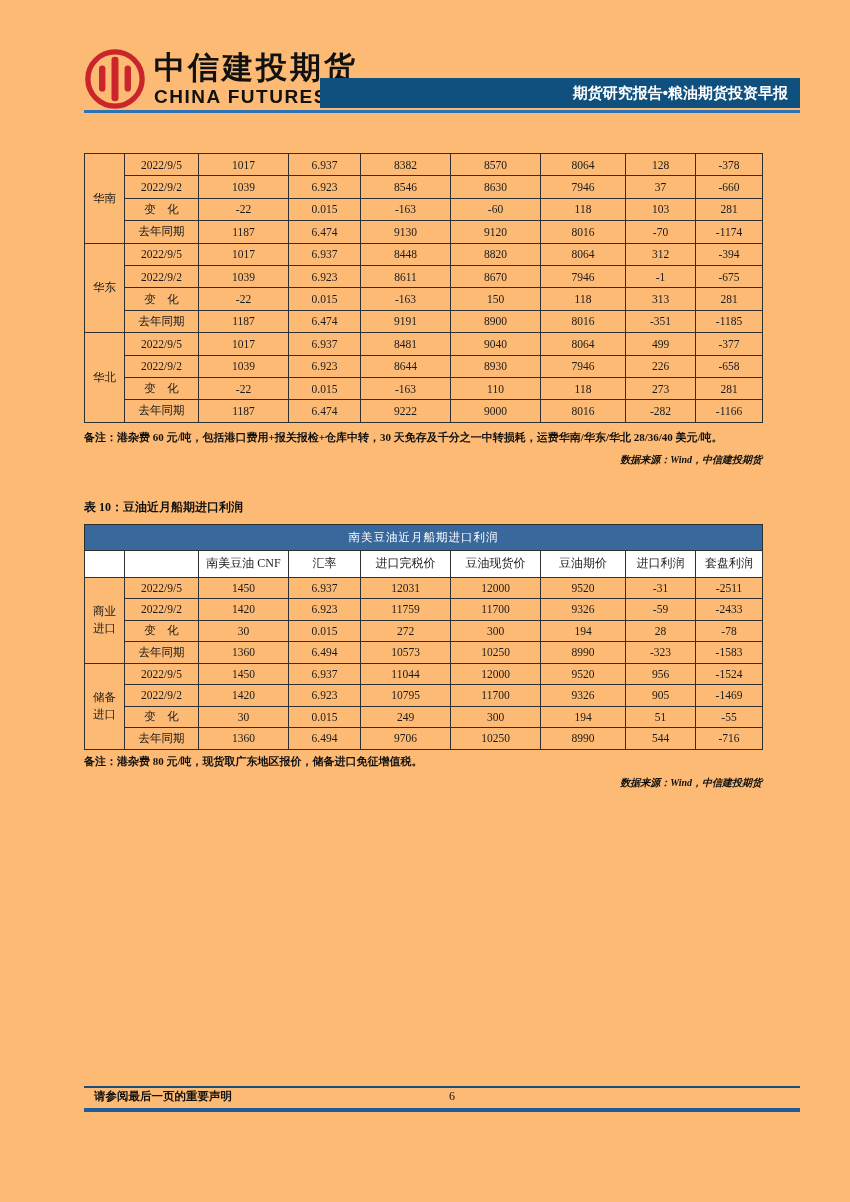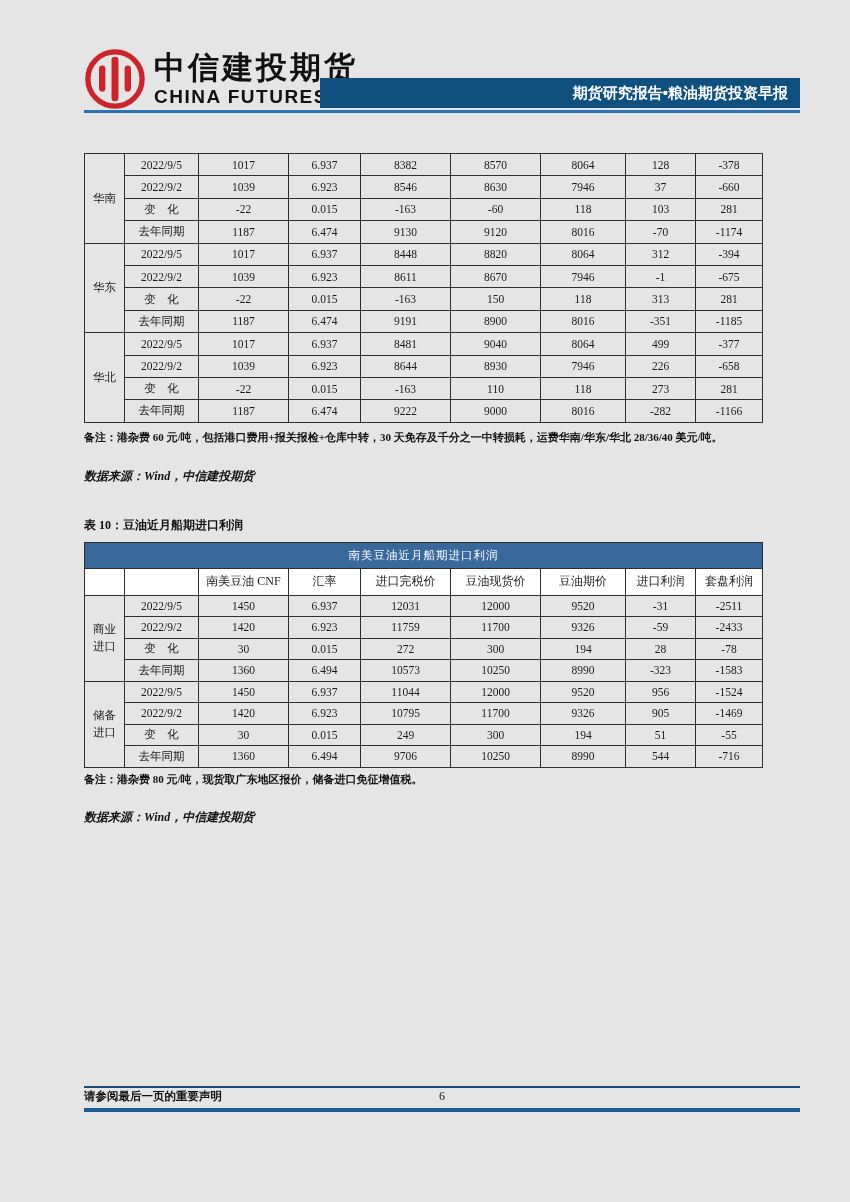--- a/index.html
+++ b/index.html
@@ -1,20 +1,20 @@
 <!DOCTYPE html>
 <html><head>
 <meta charset="utf-8">
 <style>
   * { margin:0; padding:0; box-sizing:border-box; }
   html,body { background:#888; }
   body { font-family:"Liberation Serif","DejaVu Serif",serif; }
   .page {
     position:relative; width:850px; height:1202px; margin:0 auto;
-    background:#e5e5e5; color:#1a1a1a; overflow:hidden;
+    background:#fdba74; color:#1a1a1a; overflow:hidden;
   }
 
   
   .logo { position:absolute; left:84px; top:48px; display:flex; align-items:center; }
   .emblem { width:62px; height:62px; }
   .logo-text { margin-left:8px; line-height:1; }
   .logo-cn { font-size:31px; font-weight:bold; letter-spacing:3px; color:#111;
              font-family:"Liberation Sans","DejaVu Sans",sans-serif; }
   .logo-en { font-size:19px; font-weight:bold; letter-spacing:1.5px; color:#111; margin-top:4px;
              font-family:"Liberation Sans","DejaVu Sans",sans-serif; }
@@ -40,29 +40,29 @@
     background:#38689C; color:#fff; font-weight:bold; font-size:13px;
     height:26px; letter-spacing:1px;
   }
   #import-table th.col-h { height:27px; background:#fff; font-size:12px; }
   #import-table td { height:21.5px; }
 
   .note {
     margin-top:7px; font-size:11px; font-weight:bold; line-height:1.35; color:#111;
   }
   .source {
-    margin-top:23px; font-size:12px; font-weight:bold; font-style:italic; color:#111;
+    margin-top:8px; font-size:10px; font-weight:bold; font-style:italic; color:#111;text-align:right;
   }
   .caption { margin-top:32px; margin-bottom:8px; font-size:12px; font-weight:bold; color:#111; }
   .t10-gap { margin-top:4px; }
 
   
   .footer-line-top { position:absolute; left:84px; top:1086px; width:716px; height:2px; background:#1A4E79; }
   .footer-row {
-    position:absolute; left:84px; top:1089px; width:716px; height:18px;
+    position:absolute; left:94px; top:1089px; width:716px; height:18px;
     font-size:11.5px; font-weight:bold; color:#111;
   }
   .footer-row .pageno {
     position:absolute; left:0; right:0; text-align:center; font-weight:normal; font-size:12px;
   }
   .footer-line-bottom { position:absolute; left:84px; top:1108px; width:716px; height:4px; background:#1F5C99; }
 </style>
 </head>
 <body>
 

